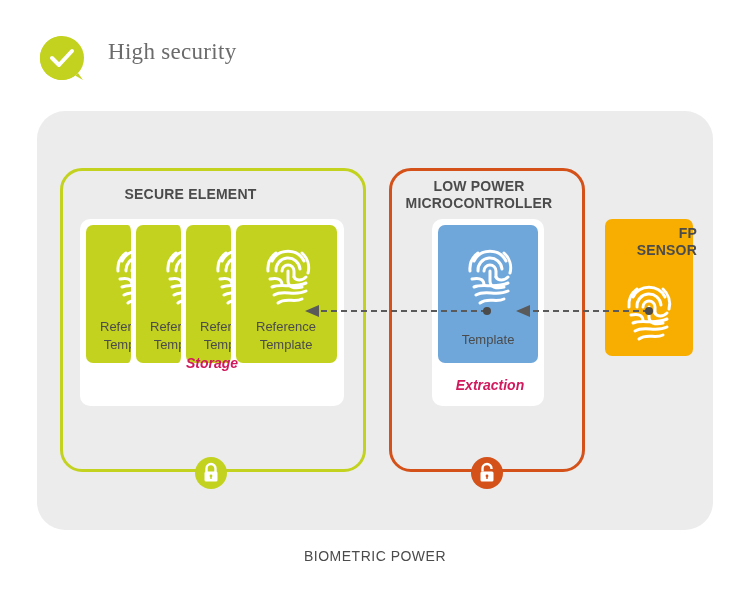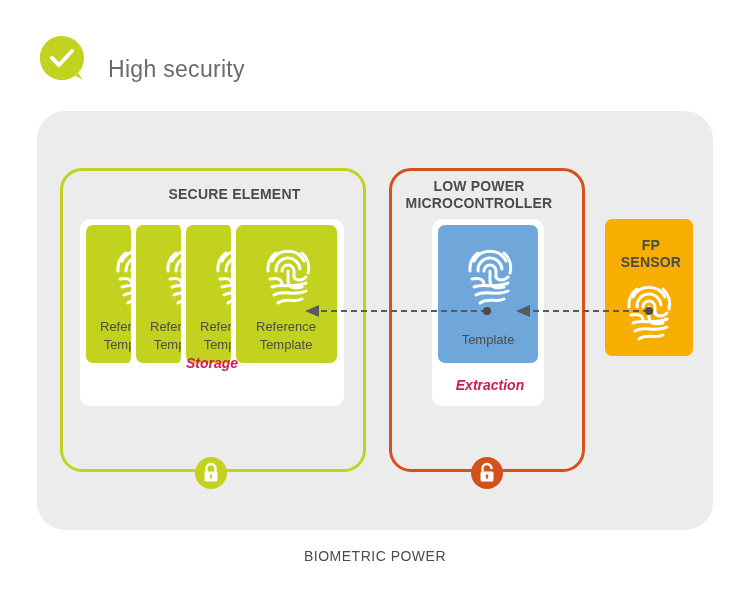--- a/index.html
+++ b/index.html
@@ -1,35 +1,35 @@
 <!DOCTYPE html>
 <html><head>
 <meta charset="utf-8">
 <style>
   html,body{margin:0;padding:0;background:#fff;}
   body{width:750px;height:598px;position:relative;overflow:hidden;font-family:"Liberation Sans","DejaVu Sans",sans-serif;}
   .abs{position:absolute;}
   .header-badge{left:38px;top:34px;width:48px;height:48px;}
-  .header-title{left:108px;top:56px;font-size:23px;color:#6b6b6b;letter-spacing:0.3px;}
+  .header-title{left:108px;top:39px;font-size:23px;color:#6b6b6b;letter-spacing:0.3px;font-family:Liberation Serif, serif;}
   .card{left:37px;top:111px;width:676px;height:419px;background:#ececec;border-radius:28px;}
   .se-box{left:60px;top:168px;width:306px;height:304px;border:3px solid #c3d21f;border-radius:22px;box-sizing:border-box;}
   .mc-box{left:389px;top:168px;width:196px;height:304px;border:3px solid #d4521a;border-radius:22px;box-sizing:border-box;}
   .box-title{font-weight:bold;color:#4b4b4b;font-size:14px;text-align:center;line-height:17px;letter-spacing:0.2px;}
-  .se-title{left:60px;top:186px;width:261px;padding-left:44px;}
+  .se-title{left:60px;top:186px;width:261px;}
   .mc-title{left:389px;top:178px;width:180px;}
   .panel{background:#fff;border-radius:10px;}
   .se-panel{left:80px;top:219px;width:264px;height:187px;}
   .mc-panel{left:432px;top:219px;width:112px;height:187px;}
   .tpl{background:#c3d21f;border-radius:7px;overflow:hidden;}
   .tpl-label{color:#4b4b4b;font-size:13px;text-align:center;line-height:18px;width:100px;position:absolute;}
   .stack-card{border-right:4px solid #fff;}
   .mc-tpl{left:438px;top:225px;width:100px;height:138px;background:#6fa7db;border-radius:7px;}
   .section-label{font-weight:bold;font-style:italic;color:#d1195d;font-size:14px;text-align:center;}
   .sensor{left:605px;top:219px;width:88px;height:137px;background:#f7ae00;border-radius:7px;}
-  .sensor-title{left:605px;top:237px;width:92px;}
+  .sensor-title{left:605px;top:225px;width:92px;text-align:right;}
   .lock{width:32px;height:32px;border-radius:50%;}
   .card-label{left:0;top:548px;width:750px;text-align:center;font-size:14px;color:#4b4b4b;letter-spacing:0.5px;}
   svg{overflow:visible;}
 </style>
 </head>
 <body>
 
 <div class="abs header-badge">
   <svg width="48" height="48" viewBox="0 0 48 48">
     <path d="M24 2 A22 22 0 1 0 40 39 L45 46 L38 42 Z" fill="#c3d21f"></path>

